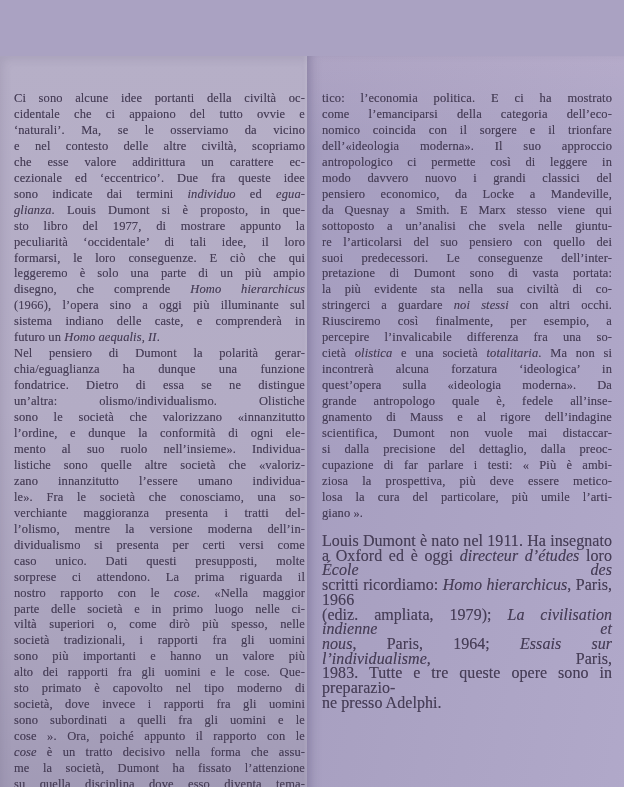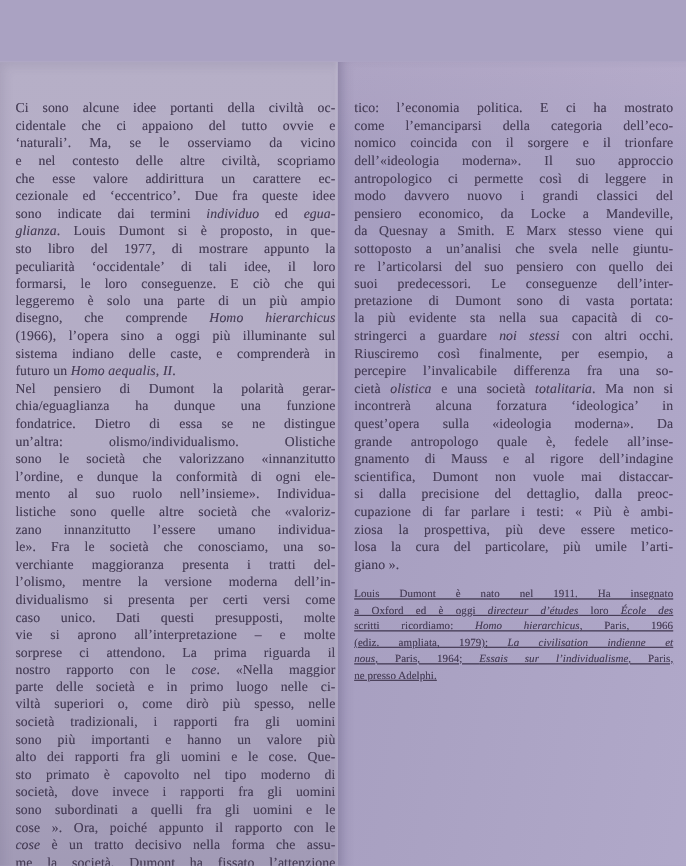--- a/index.html
+++ b/index.html
@@ -26,23 +26,22 @@
   .col { position: absolute; color: var(--ink, #473e57); }
   .main-col {
     top: 35px; width: 291px;
     font-size: 12.5px; line-height: 15.95px;
     letter-spacing: 0.1px;
   }
   #col-left  { left: 14px; }
   #col-right { left: 15px; width: 290px; }
   .bio-col {
     left: 15px; top: 478px; width: 290px;
-    font-size: 10px; line-height: 14.7px;
+    font-size: 16px; line-height: 14.7px;
     letter-spacing: 0.05px;
-    text-decoration: underline;
   }
   .line {
     text-align: justify;
     text-align-last: justify;
     white-space: normal;
     text-shadow: 0 0 0.6px rgba(71,62,87,0.55);
   }
   .line.end { text-align-last: left; }
   .it { font-style: italic; }
 </style>
@@ -75,21 +74,20 @@
         <div class="line"><span>sono le società che valorizzano «innanzitutto</span></div>
         <div class="line"><span>l’ordine, e dunque la conformità di ogni ele-</span></div>
         <div class="line"><span>mento al suo ruolo nell’insieme». Individua-</span></div>
         <div class="line"><span>listiche sono quelle altre società che «valoriz-</span></div>
         <div class="line"><span>zano innanzitutto l’essere umano individua-</span></div>
         <div class="line"><span>le». Fra le società che conosciamo, una so-</span></div>
         <div class="line"><span>verchiante maggioranza presenta i tratti del-</span></div>
         <div class="line"><span>l’olismo, mentre la versione moderna dell’in-</span></div>
         <div class="line"><span>dividualismo si presenta per certi versi come</span></div>
         <div class="line"><span>caso unico. Dati questi presupposti, molte</span></div>
-        <div class="line"><span>vie si aprono all’interpretazione – e molte</span></div>
         <div class="line"><span>sorprese ci attendono. La prima riguarda il</span></div>
         <div class="line"><span>nostro rapporto con le </span><span class="it">cose</span><span>. «Nella maggior</span></div>
         <div class="line"><span>parte delle società e in primo luogo nelle ci-</span></div>
         <div class="line"><span>viltà superiori o, come dirò più spesso, nelle</span></div>
         <div class="line"><span>società tradizionali, i rapporti fra gli uomini</span></div>
         <div class="line"><span>sono più importanti e hanno un valore più</span></div>
         <div class="line"><span>alto dei rapporti fra gli uomini e le cose. Que-</span></div>
         <div class="line"><span>sto primato è capovolto nel tipo moderno di</span></div>
         <div class="line"><span>società, dove invece i rapporti fra gli uomini</span></div>
         <div class="line"><span>sono subordinati a quelli fra gli uomini e le</span></div>
@@ -106,21 +104,21 @@
         <div class="line"><span>nomico coincida con il sorgere e il trionfare</span></div>
         <div class="line"><span>dell’«ideologia moderna». Il suo approccio</span></div>
         <div class="line"><span>antropologico ci permette così di leggere in</span></div>
         <div class="line"><span>modo davvero nuovo i grandi classici del</span></div>
         <div class="line"><span>pensiero economico, da Locke a Mandeville,</span></div>
         <div class="line"><span>da Quesnay a Smith. E Marx stesso viene qui</span></div>
         <div class="line"><span>sottoposto a un’analisi che svela nelle giuntu-</span></div>
         <div class="line"><span>re l’articolarsi del suo pensiero con quello dei</span></div>
         <div class="line"><span>suoi predecessori. Le conseguenze dell’inter-</span></div>
         <div class="line"><span>pretazione di Dumont sono di vasta portata:</span></div>
-        <div class="line"><span>la più evidente sta nella sua capacità di co-</span></div>
+        <div class="line"><span>la più evidente sta nella sua civiltà di co-</span></div>
         <div class="line"><span>stringerci a guardare </span><span class="it">noi stessi</span><span> con altri occhi.</span></div>
         <div class="line"><span>Riusciremo così finalmente, per esempio, a</span></div>
         <div class="line"><span>percepire l’invalicabile differenza fra una so-</span></div>
         <div class="line"><span>cietà </span><span class="it">olistica</span><span> e una società </span><span class="it">totalitaria</span><span>. Ma non si</span></div>
         <div class="line"><span>incontrerà alcuna forzatura ‘ideologica’ in</span></div>
         <div class="line"><span>quest’opera sulla «ideologia moderna». Da</span></div>
         <div class="line"><span>grande antropologo quale è, fedele all’inse-</span></div>
         <div class="line"><span>gnamento di Mauss e al rigore dell’indagine</span></div>
         <div class="line"><span>scientifica, Dumont non vuole mai distaccar-</span></div>
         <div class="line"><span>si dalla precisione del dettaglio, dalla preoc-</span></div>
@@ -128,16 +126,17 @@
         <div class="line"><span>ziosa la prospettiva, più deve essere metico-</span></div>
         <div class="line"><span>losa la cura del particolare, più umile l’arti-</span></div>
         <div class="line end"><span>giano ».</span></div>
       </div>
     <div class="col bio-col" id="col-bio">
         <div class="line"><span>Louis Dumont è nato nel 1911. Ha insegnato</span></div>
         <div class="line"><span>a Oxford ed è oggi </span><span class="it">directeur d’études</span><span> loro </span><span class="it">École des</span></div>
         <div class="line"><span>scritti ricordiamo: </span><span class="it">Homo hierarchicus</span><span>, Paris, 1966</span></div>
         <div class="line"><span>(ediz. ampliata, 1979); </span><span class="it">La civilisation indienne et</span></div>
         <div class="line"><span class="it">nous</span><span>, Paris, 1964; </span><span class="it">Essais sur l’individualisme</span><span>, Paris,</span></div>
+        <div class="line"><span>1983. Tutte e tre queste opere sono in preparazio-</span></div>
         <div class="line end"><span>ne presso Adelphi.</span></div>
       </div>
   </section>
 </main>
 
 </body></html>

